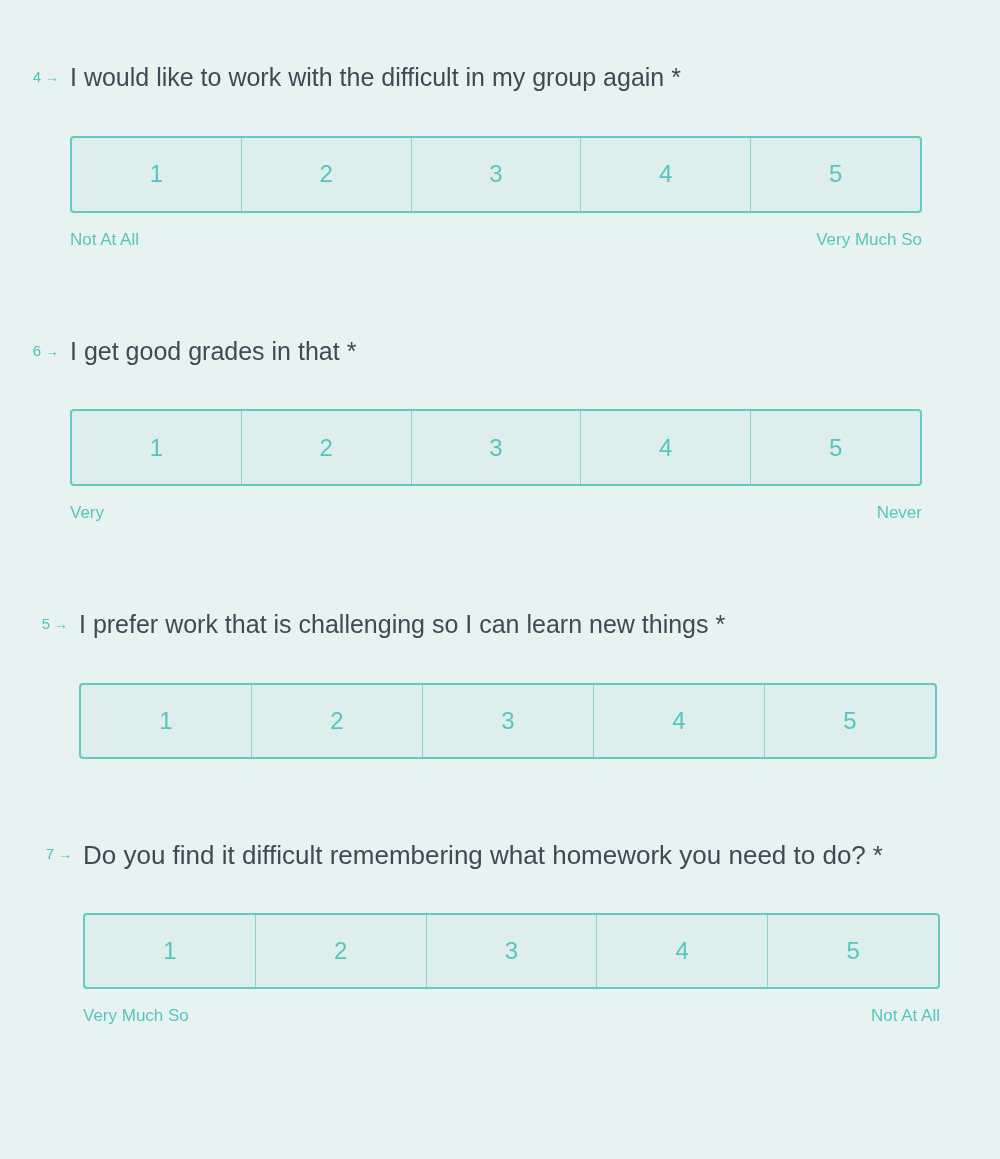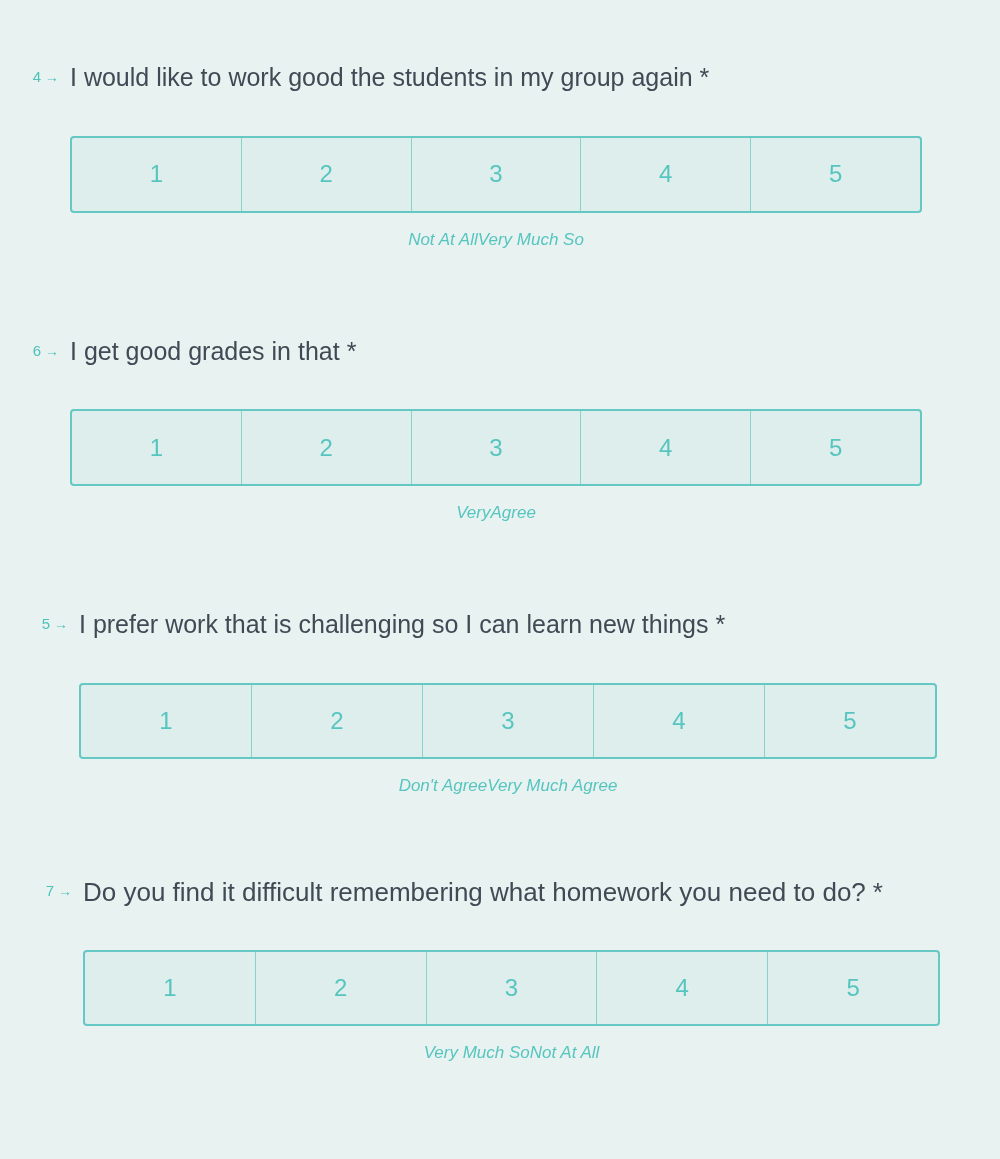--- a/index.html
+++ b/index.html
@@ -64,35 +64,34 @@
     border:none;
     border-right:1px solid var(--sep);
     font-family:"Liberation Sans", sans-serif;
     font-size:24px;
     color:var(--teal);
     cursor:pointer;
   }
   .cell:last-child{border-right:none;}
   .anchors{
     display:flex;
-    justify-content:center;
+    justify-content:space-between;
     margin-left:var(--indent);
     width:var(--scalew);
     margin-top:17px;
     font-size:17px;
     color:var(--teal);
-    font-style:italic;
   }
 </style>
 </head>
 <body>
 
 <section class="question qa">
   <div class="q-head">
-    <span class="q-num"><span>4</span><span class="arrow">→</span></span><span class="q-text">I would like to work good the students in my group again</span><span class="q-req">*</span>
+    <span class="q-num"><span>4</span><span class="arrow">→</span></span><span class="q-text">I would like to work with the difficult in my group again</span><span class="q-req">*</span>
   </div>
   <div class="scale">
     <button class="cell">1</button>
     <button class="cell">2</button>
     <button class="cell">3</button>
     <button class="cell">4</button>
     <button class="cell">5</button>
   </div>
   <div class="anchors">
     <span>Not At All</span>
@@ -106,38 +105,34 @@
   </div>
   <div class="scale">
     <button class="cell">1</button>
     <button class="cell">2</button>
     <button class="cell">3</button>
     <button class="cell">4</button>
     <button class="cell">5</button>
   </div>
   <div class="anchors">
     <span>Very</span>
-    <span>Agree</span>
+    <span>Never</span>
   </div>
 </section>
 
 <section class="question qb">
   <div class="q-head">
     <span class="q-num"><span>5</span><span class="arrow">→</span></span><span class="q-text">I prefer work that is challenging so I can learn new things</span><span class="q-req">*</span>
   </div>
   <div class="scale">
     <button class="cell">1</button>
     <button class="cell">2</button>
     <button class="cell">3</button>
     <button class="cell">4</button>
     <button class="cell">5</button>
-  </div>
-  <div class="anchors">
-    <span>Don't Agree</span>
-    <span>Very Much Agree</span>
   </div>
 </section>
 
 <section class="question qc">
   <div class="q-head">
     <span class="q-num"><span>7</span><span class="arrow">→</span></span><span class="q-text">Do you find it difficult remembering what homework you need to do?</span><span class="q-req">*</span>
   </div>
   <div class="scale">
     <button class="cell">1</button>
     <button class="cell">2</button>

